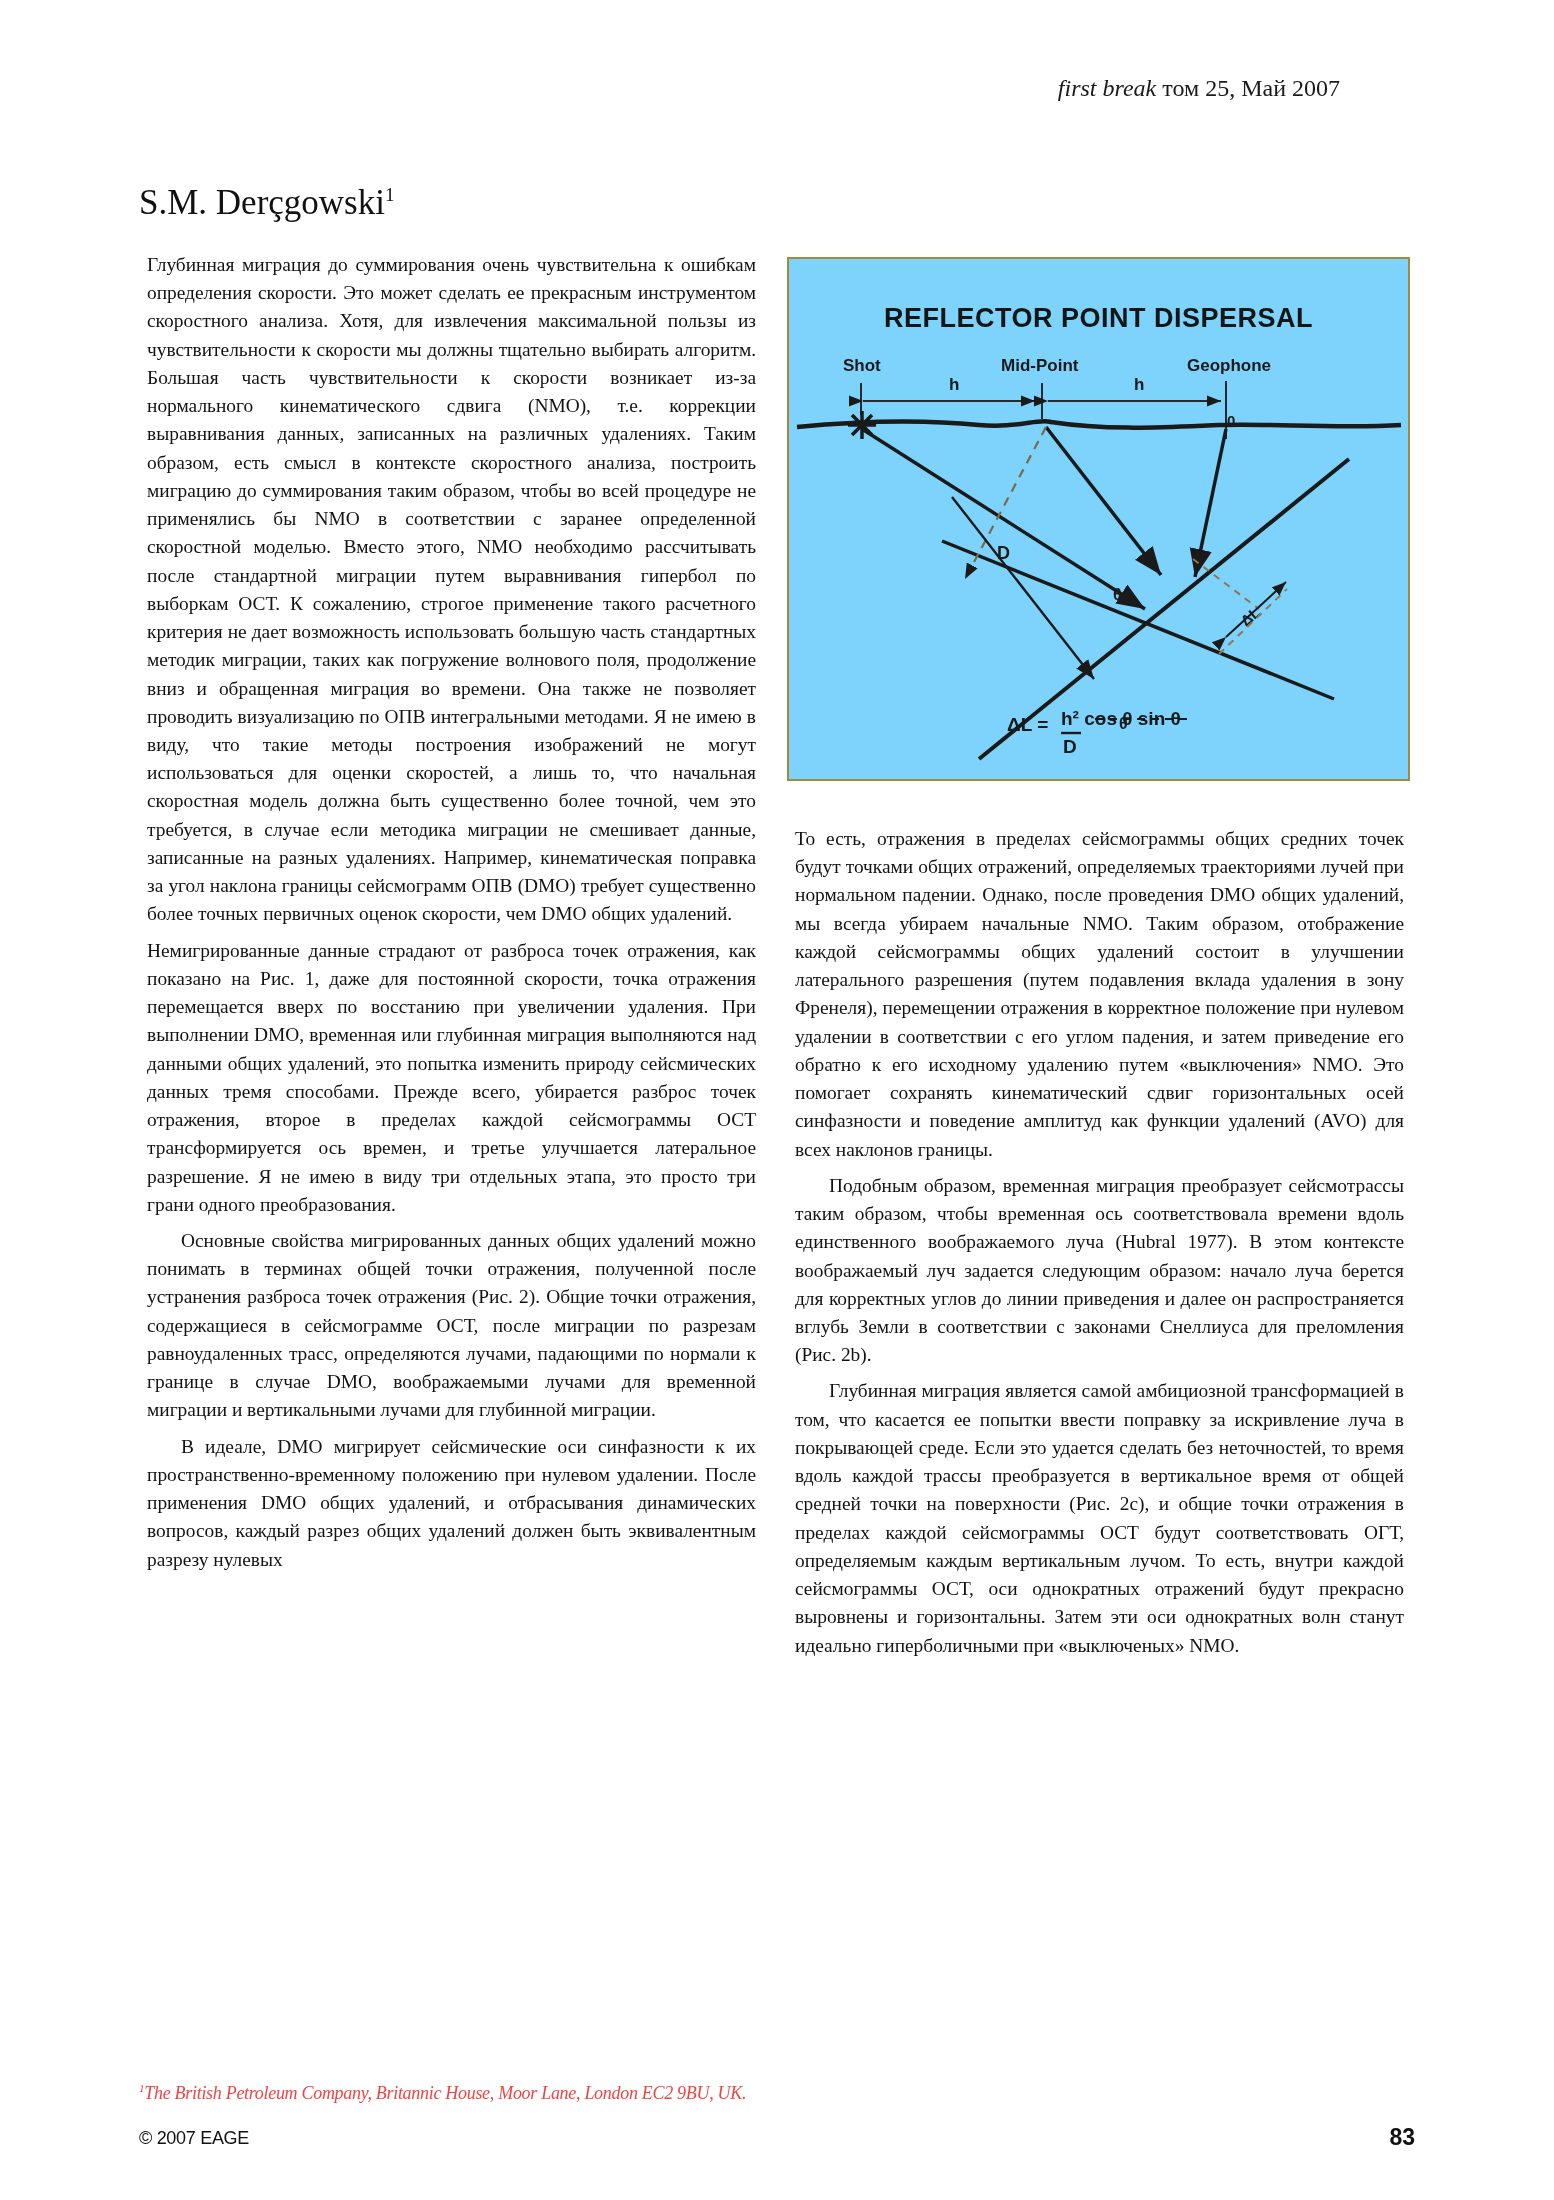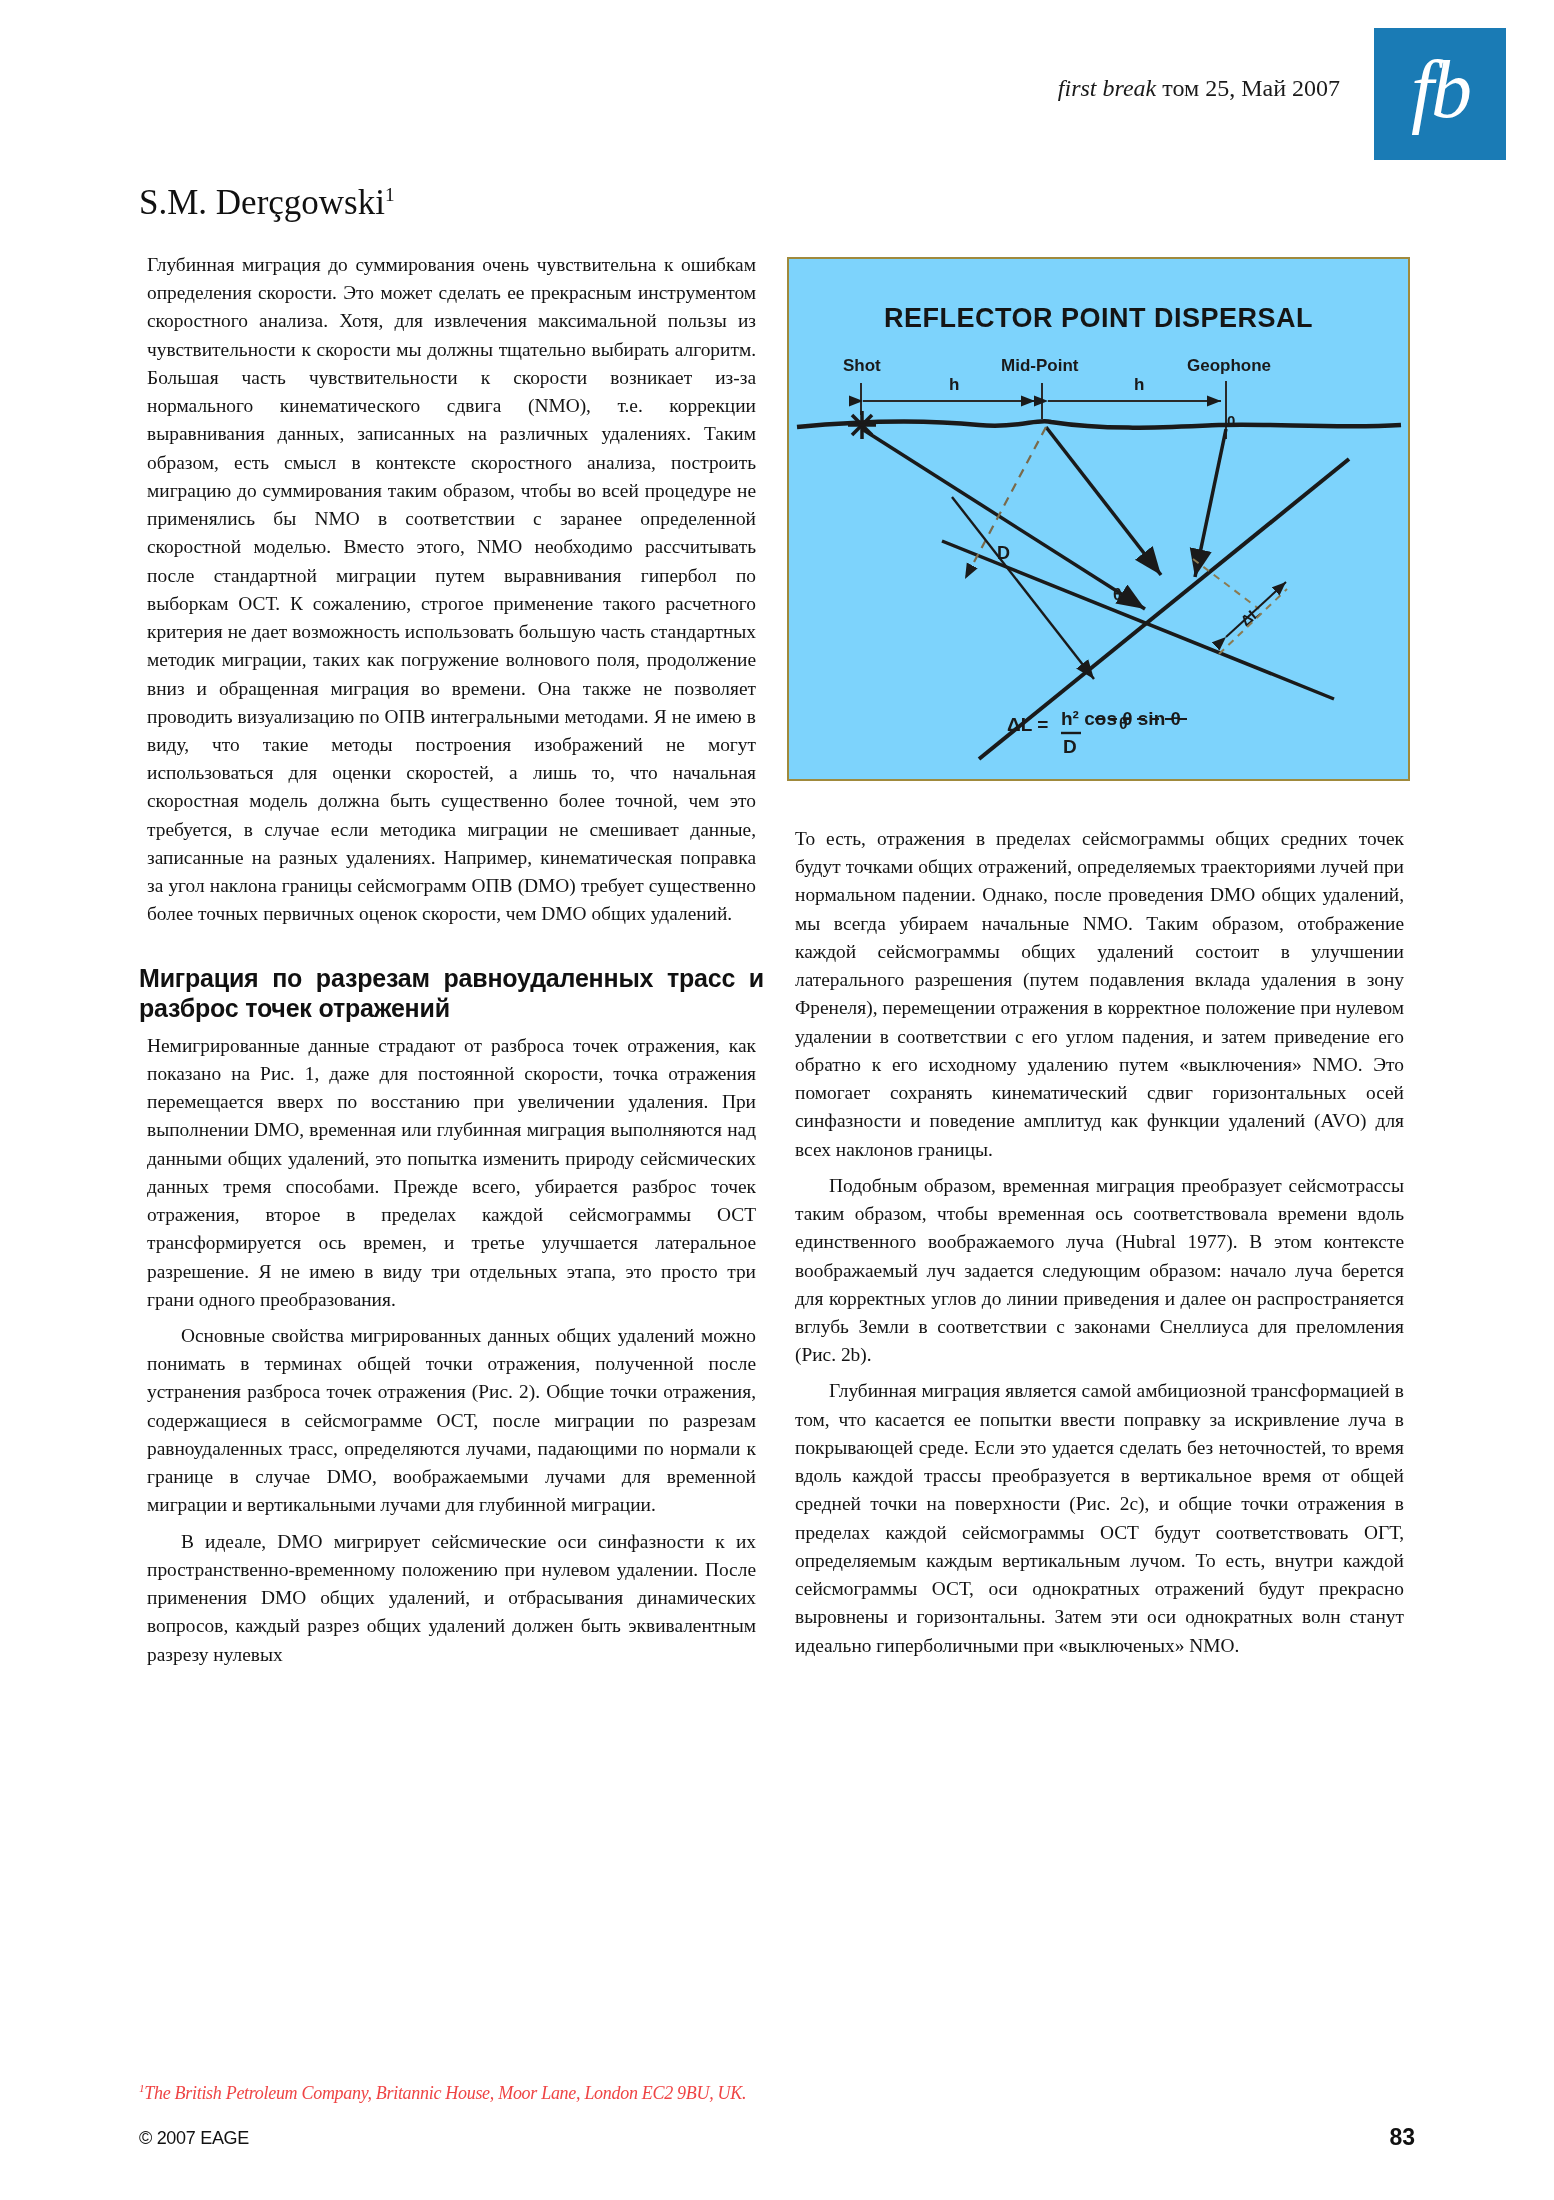--- a/index.html
+++ b/index.html
@@ -133,36 +133,32 @@
     font-family:"Liberation Sans", sans-serif;
     font-size:23px; font-weight:700;
     color:#111111;
   }
 </style>
 </head>
 <body>
 
 <div class="page">
 
-  <div class="fb-logo">
-    <span class="glyph">fb</span>
-  </div>
 
   <div class="issue-line">
     <span class="journal">first break</span><span> том 25, Май 2007</span>
   </div>
 
 
   <div class="author">
     <span>S.M. Derçgowski</span><sup>1</sup>
   </div>
 
   <div class="col col-left">
     <p>Глубинная миграция до суммирования очень чувствительна к ошибкам определения скорости. Это может сделать ее прекрасным инструментом скоростного анализа. Хотя, для извлечения максимальной пользы из чувствительности к скорости мы должны тщательно выбирать алгоритм. Большая часть чувствительности к скорости возникает из-за нормального кинематического сдвига (NMO), т.е. коррекции выравнивания данных, записанных на различных удалениях. Таким образом, есть смысл в контексте скоростного анализа, построить миграцию до суммирования таким образом, чтобы во всей процедуре не применялись бы NMO в соответствии с заранее определенной скоростной моделью. Вместо этого, NMO необходимо рассчитывать после стандартной миграции путем выравнивания гипербол по выборкам ОСТ. К сожалению, строгое применение такого расчетного критерия не дает возможность использовать большую часть стандартных методик миграции, таких как погружение волнового поля, продолжение вниз и обращенная миграция во времени. Она также не позволяет проводить визуализацию по ОПВ интегральными методами. Я не имею в виду, что такие методы построения изображений не могут использоваться для оценки скоростей, а лишь то, что начальная скоростная модель должна быть существенно более точной, чем это требуется, в случае если методика миграции не смешивает данные, записанные на разных удалениях. Например, кинематическая поправка за угол наклона границы сейсмограмм ОПВ (DMO) требует существенно более точных первичных оценок скорости, чем DMO общих удалений.</p>
-    <h2 class="section">Миграция по разрезам равноудаленных трасс и разброс точек отражений</h2>
     <p>Немигрированные данные страдают от разброса точек отражения, как показано на Рис. 1, даже для постоянной скорости, точка отражения перемещается вверх по восстанию при увеличении удаления. При выполнении DMO, временная или глубинная миграция выполняются над данными общих удалений, это попытка изменить природу сейсмических данных тремя способами. Прежде всего, убирается разброс точек отражения, второе в пределах каждой сейсмограммы ОСТ трансформируется ось времен,  и третье улучшается латеральное разрешение. Я не имею в виду три отдельных этапа, это просто три грани одного преобразования.</p>
     <p class="indent">Основные свойства мигрированных данных общих удалений можно понимать в терминах общей точки отражения, полученной  после устранения разброса точек отражения (Рис. 2). Общие точки отражения, содержащиеся в сейсмограмме ОСТ, после миграции по разрезам равноудаленных трасс, определяются лучами, падающими по нормали к границе в случае DMO, воображаемыми лучами для временной миграции и вертикальными лучами для глубинной миграции.</p>
     <p class="indent">В идеале, DMO мигрирует сейсмические оси синфазности к их пространственно-временному положению при нулевом удалении. После применения DMO общих удалений, и отбрасывания динамических вопросов, каждый разрез общих удалений должен быть эквивалентным  разрезу нулевых</p>
   </div>
 
   <div class="col col-right">
 
     <div style="height:14px"></div>
 
     <div class="figure-box">

